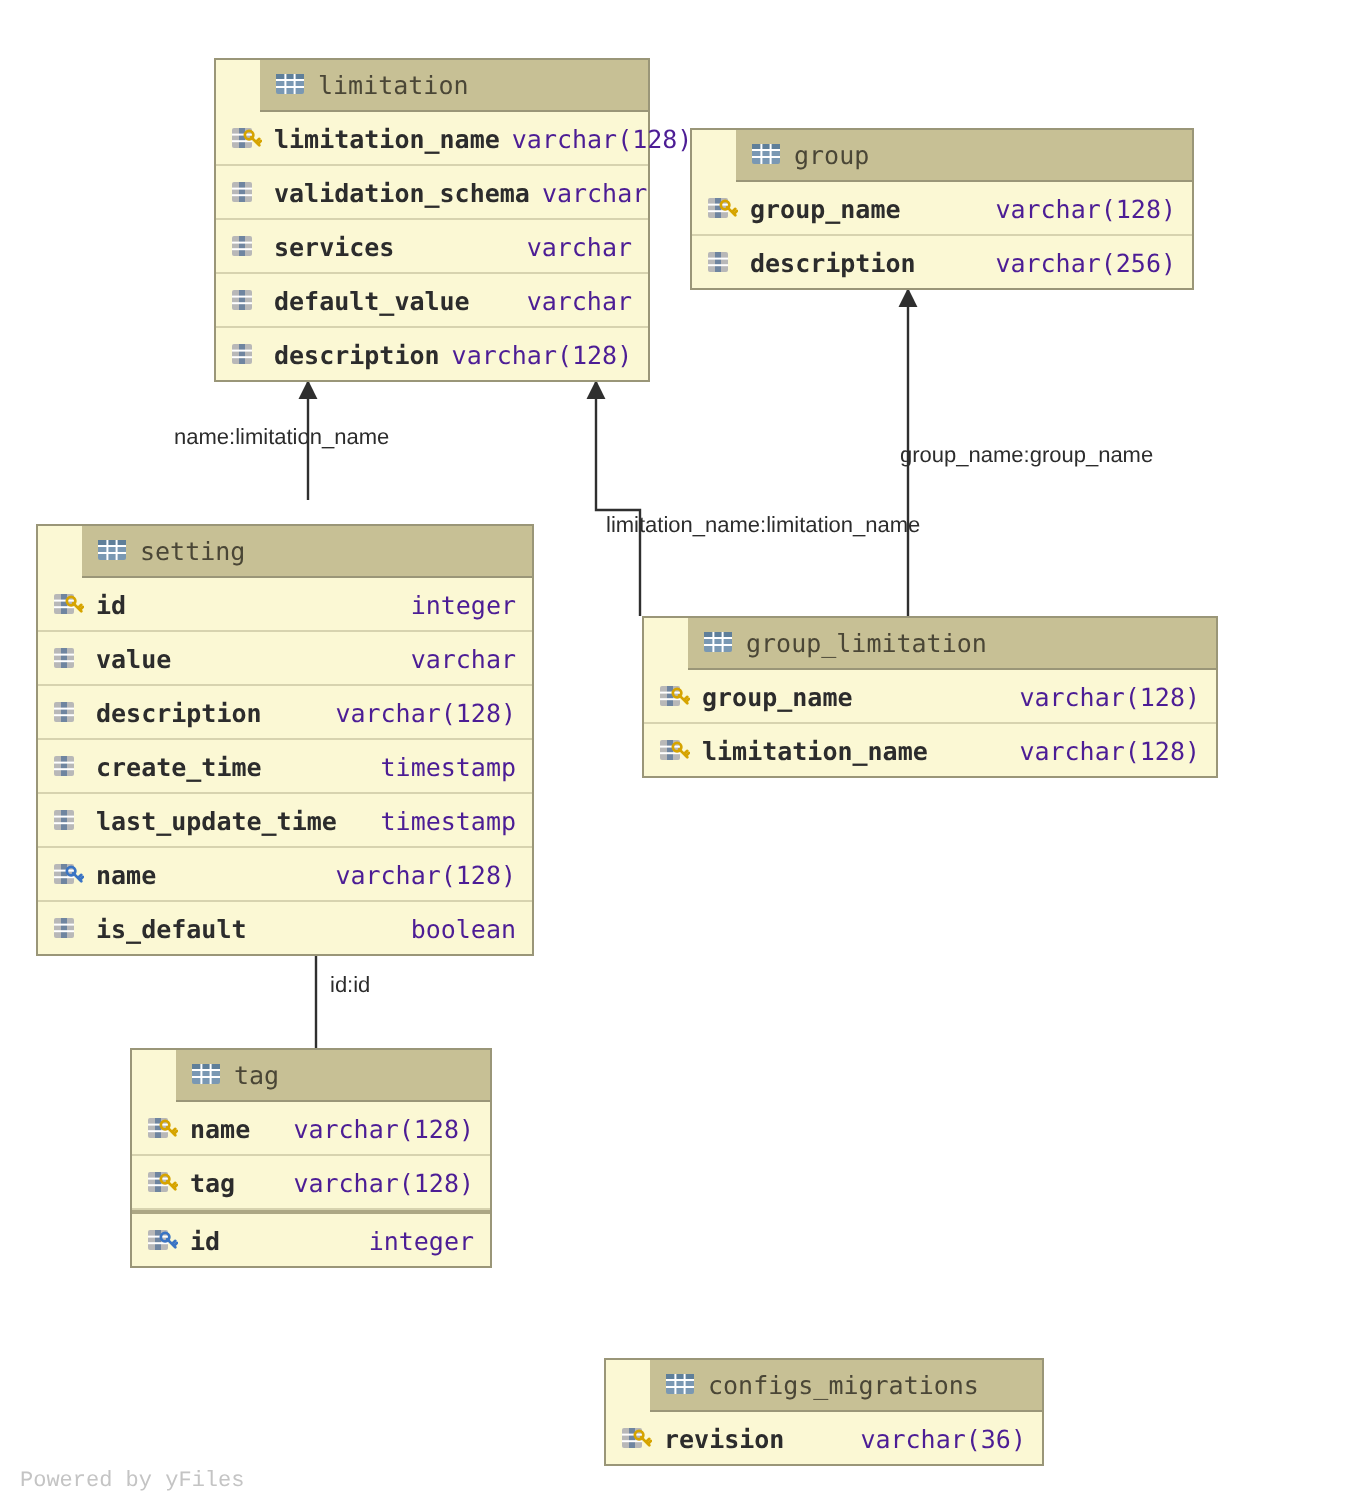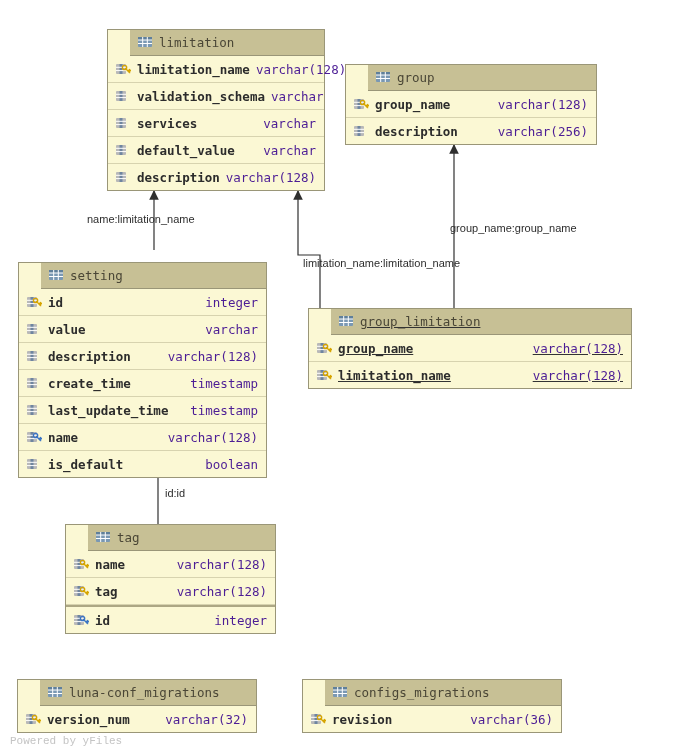--- a/index.html
+++ b/index.html
@@ -271,21 +271,21 @@
       <div class="row">
         <svg class="ic">
             <use href="#ic-col"></use>
           </svg>
         <span class="colname">is_default</span>
         <span class="coltype">boolean</span>
       </div>
     </div>
   </div>
 
-  <div class="entity" style="left:308px; top:308px; width:324px;text-decoration:underline;">
+  <div class="entity" style="left:321px; top:308px; width:288px;">
     <div class="title">
       <svg class="ic">
           <use href="#ic-table"></use>
         </svg>
       <span>group_limitation</span>
     </div>
     <div class="rows">
       <div class="row">
         <svg class="ic">
             <use href="#ic-pk"></use>
@@ -296,21 +296,21 @@
       <div class="row">
         <svg class="ic">
             <use href="#ic-pk"></use>
           </svg>
         <span class="colname">limitation_name</span>
         <span class="coltype">varchar(128)</span>
       </div>
     </div>
   </div>
 
-  <div class="entity" style="left:65px; top:524px; width:211px;">
+  <div class="entity" style="left:65px; top:524px; width:181px;">
     <div class="title">
       <svg class="ic">
           <use href="#ic-table"></use>
         </svg>
       <span>tag</span>
     </div>
     <div class="rows">
       <div class="row">
         <svg class="ic">
             <use href="#ic-pk"></use>
@@ -329,39 +329,22 @@
       <div class="row">
         <svg class="ic">
             <use href="#ic-fk"></use>
           </svg>
         <span class="colname">id</span>
         <span class="coltype">integer</span>
       </div>
     </div>
   </div>
 
-  <div class="entity" style="left:17px; top:679px; width:240px;">
-    <div class="title">
-      <svg class="ic">
-          <use href="#ic-table"></use>
-        </svg>
-      <span>luna-conf_migrations</span>
-    </div>
-    <div class="rows">
-      <div class="row">
-        <svg class="ic">
-            <use href="#ic-pk"></use>
-          </svg>
-        <span class="colname">version_num</span>
-        <span class="coltype">varchar(32)</span>
-      </div>
-    </div>
-  </div>
-
-  <div class="entity" style="left:302px; top:679px; width:260px;">
+
+  <div class="entity" style="left:302px; top:679px; width:220px;">
     <div class="title">
       <svg class="ic">
           <use href="#ic-table"></use>
         </svg>
       <span>configs_migrations</span>
     </div>
     <div class="rows">
       <div class="row">
         <svg class="ic">
             <use href="#ic-pk"></use>

